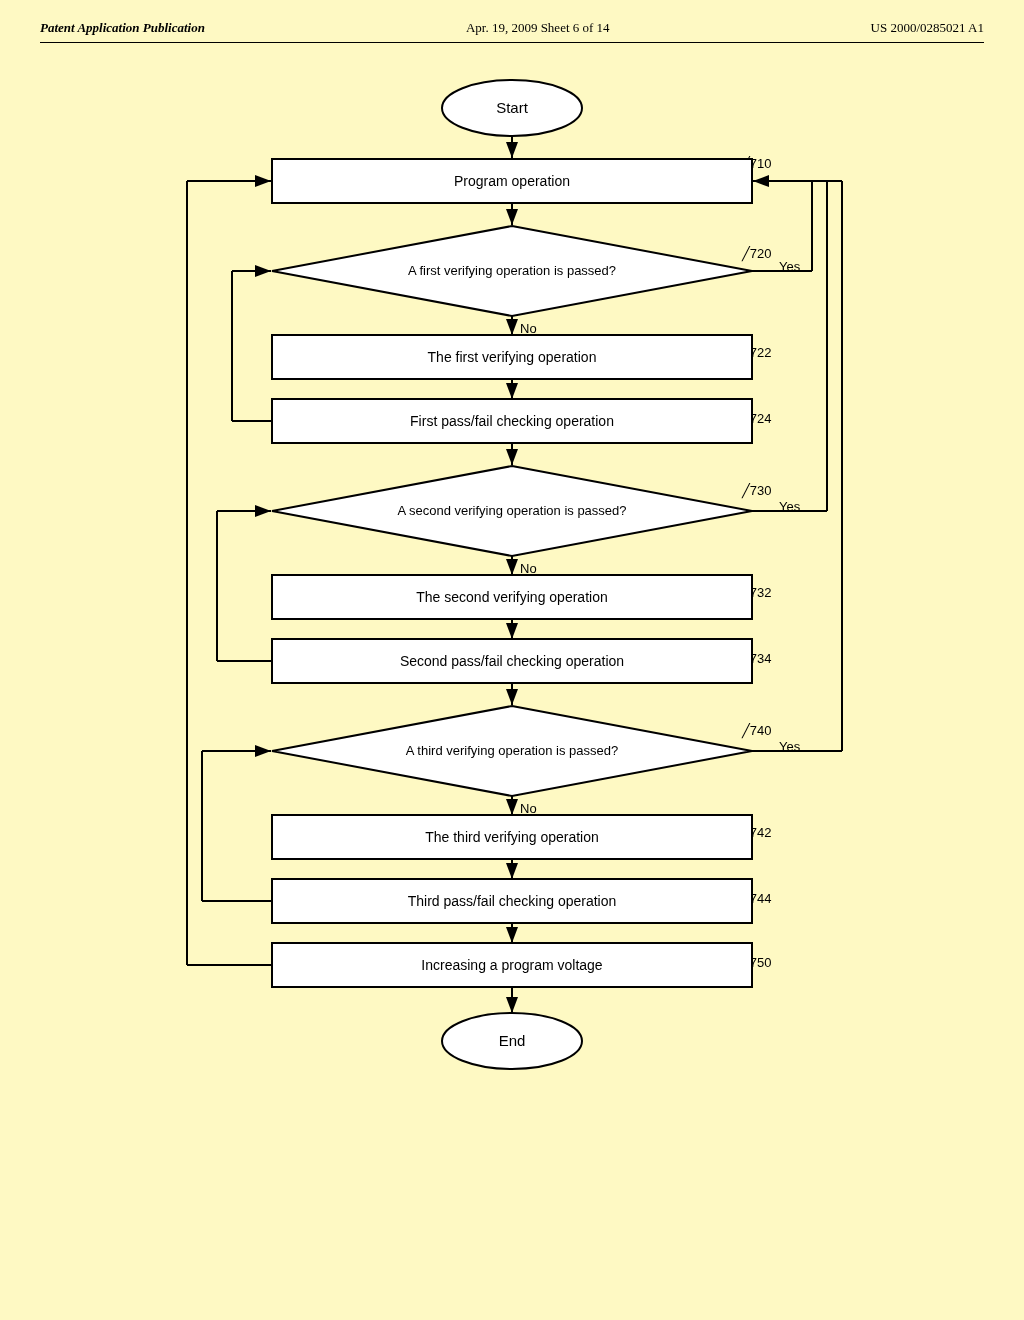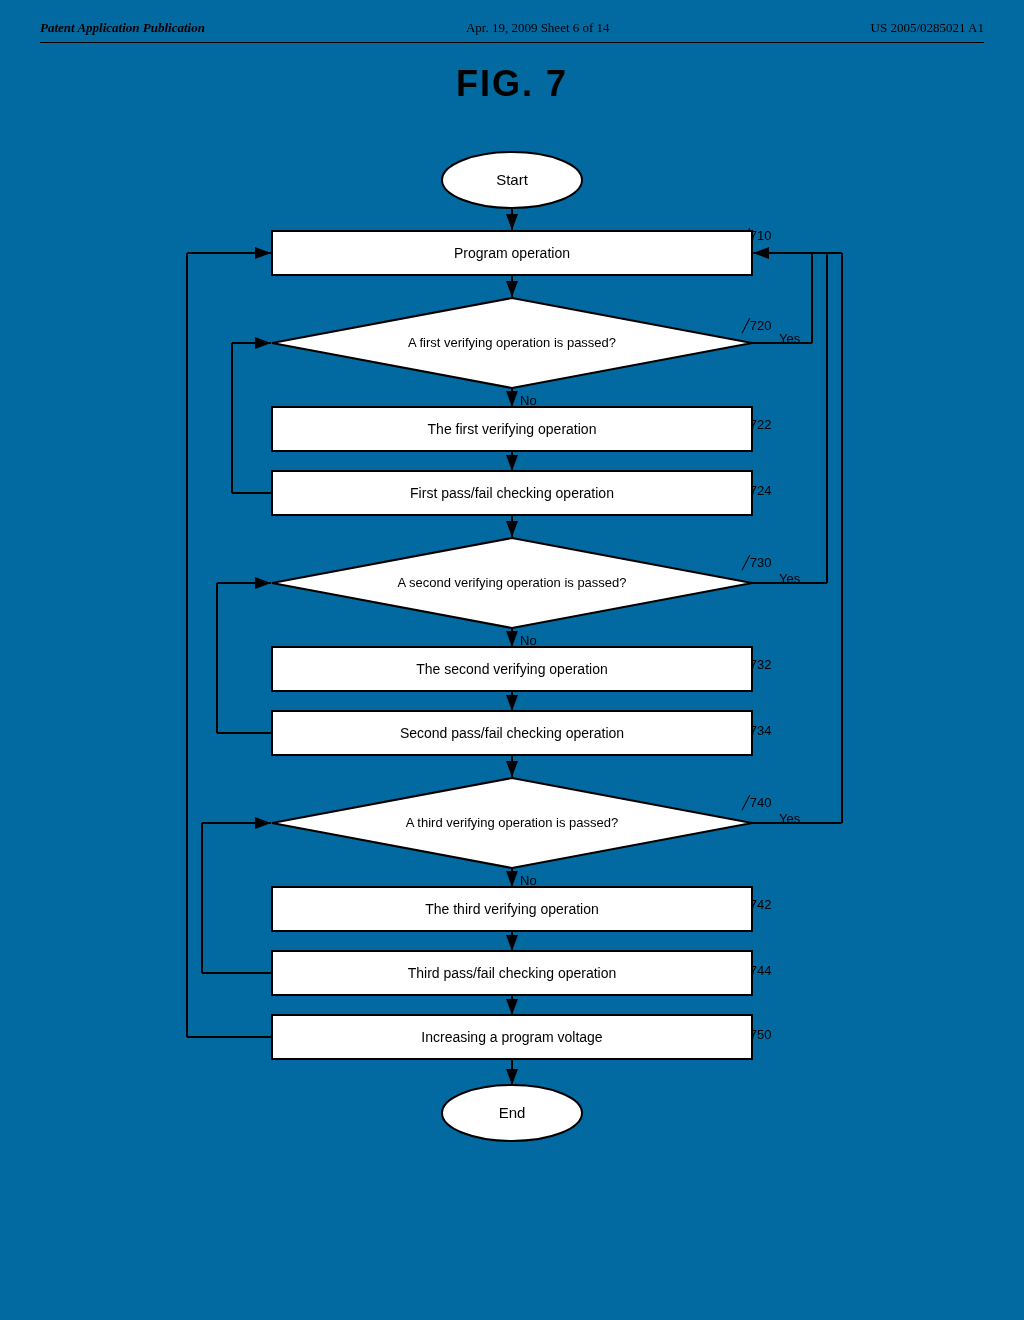--- a/index.html
+++ b/index.html
@@ -8,21 +8,21 @@
       font-family: 'Times New Roman', Times, serif;
       width: 1024px;
       min-height: 1320px;
       position: relative;
       overflow-x: hidden;
     }
 
     .page {
       width: 1024px;
       min-height: 1320px;
-      background: #0369a1;
+      background: #fef9c3;
       position: relative;
       padding: 20px 40px;
     }
 
     .header {
       display: flex;
       justify-content: space-between;
       align-items: center;
       border-bottom: 1px solid #000;
       padding-bottom: 6px;
@@ -50,24 +50,23 @@
     }
   </style>
 </head>
 <body>
 
 <div class="page">
 
   <div class="header">
     <span class="header-left">Patent Application Publication</span>
     <span class="header-center">Apr. 19, 2009   Sheet 6 of 14</span>
-    <span class="header-right">US 2005/0285021 A1</span>
+    <span class="header-right">US 2000/0285021 A1</span>
   </div>
 
-  <div class="fig-title">FIG. 7</div>
 
   <div class="flowchart-svg-container">
     <svg width="700" height="1120" xmlns="http://www.w3.org/2000/svg">
       <defs>
         <marker id="arrowhead" markerWidth="8" markerHeight="6" refX="8" refY="3" orient="auto">
           <polygon points="0 0, 8 3, 0 6" fill="#000"></polygon>
         </marker>
         <marker id="arrowhead-up" markerWidth="8" markerHeight="6" refX="0" refY="3" orient="auto">
           <polygon points="8 0, 0 3, 8 6" fill="#000"></polygon>
         </marker>

